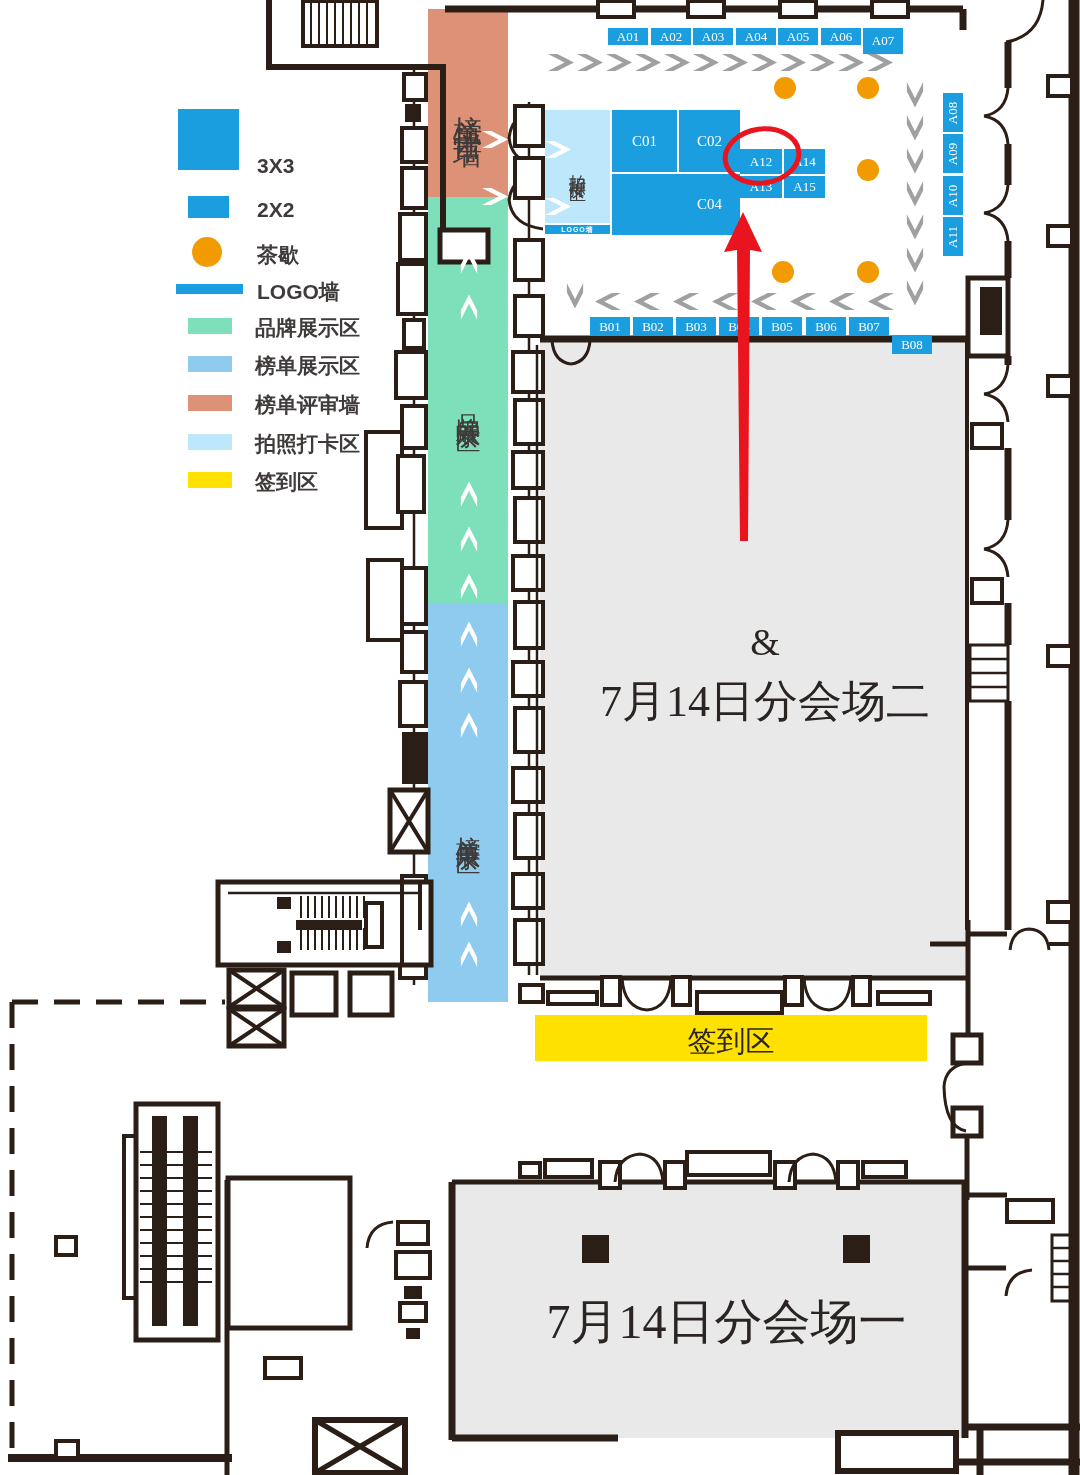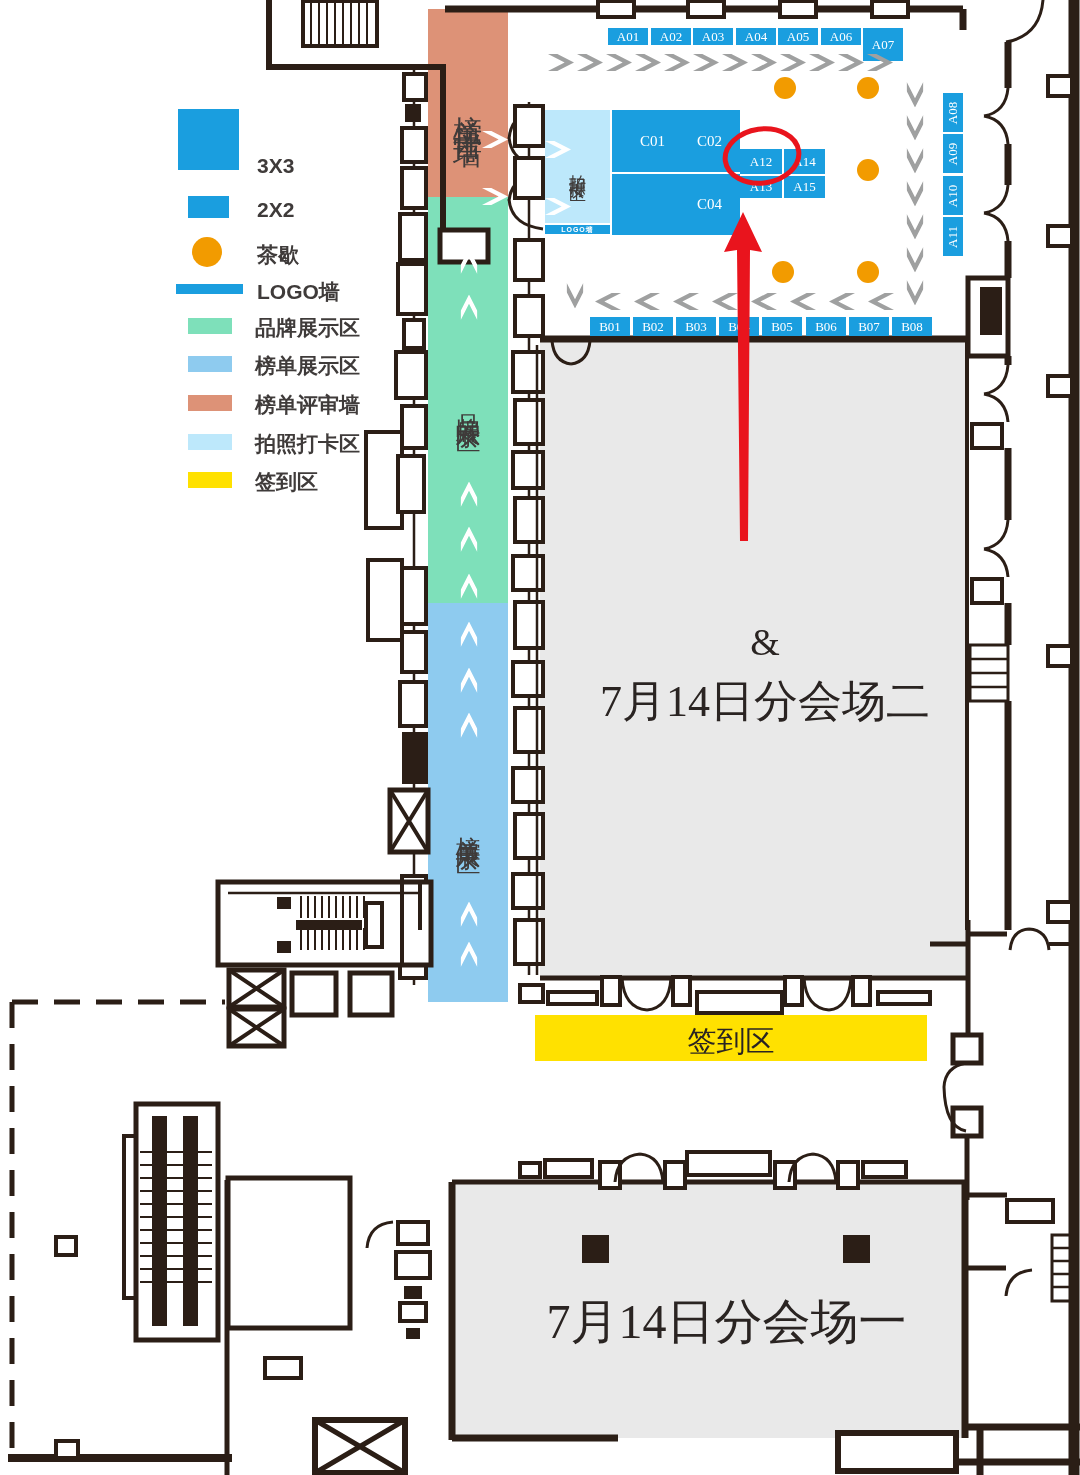--- a/index.html
+++ b/index.html
@@ -238,53 +238,53 @@
   <div class="vlabel" style="left:428px;top:330px;width:80px;height:148px;font-size:25px;letter-spacing:4px;">品牌展示区</div>
   <div class="vlabel" style="left:428px;top:752px;width:80px;height:148px;font-size:25px;letter-spacing:4px;">榜单展示区</div>
   <div class="vlabel" style="left:547px;top:116px;width:61px;height:104px;font-size:17px;letter-spacing:3px;">拍照打卡区</div>
 
   <div class="booth" style="left:608px;top:28px;width:40px;height:17px;">A01</div>
   <div class="booth" style="left:651px;top:28px;width:40px;height:17px;">A02</div>
   <div class="booth" style="left:693px;top:28px;width:40px;height:17px;">A03</div>
   <div class="booth" style="left:736px;top:28px;width:40px;height:17px;">A04</div>
   <div class="booth" style="left:778px;top:28px;width:40px;height:17px;">A05</div>
   <div class="booth" style="left:821px;top:28px;width:40px;height:17px;">A06</div>
-  <div class="booth" style="left:863px;top:28px;width:40px;height:33px;">A07</div>
+  <div class="booth" style="left:863px;top:28px;width:40px;height:26px;">A07</div>
 
   <div class="booth vbooth" style="left:943px;top:93px;width:20px;height:39px;">
       <span>A08</span>
     </div>
   <div class="booth vbooth" style="left:943px;top:134px;width:20px;height:39px;">
       <span>A09</span>
     </div>
   <div class="booth vbooth" style="left:943px;top:176px;width:20px;height:39px;">
       <span>A10</span>
     </div>
   <div class="booth vbooth" style="left:943px;top:217px;width:20px;height:39px;">
       <span>A11</span>
     </div>
 
-  <div class="booth" style="left:612px;top:110px;width:65px;height:62px;font-size:15px;padding-left:8px;">C01</div>
+  <div class="booth" style="left:612px;top:110px;width:65px;height:62px;font-size:15px;">C01</div>
   <div class="booth" style="left:679px;top:110px;width:61px;height:62px;font-size:15px;">C02</div>
   <div class="booth" style="left:612px;top:174px;width:65px;height:61px;font-size:15px;padding-left:48px;">C03</div>
   <div class="booth" style="left:679px;top:174px;width:61px;height:61px;font-size:15px;">C04</div>
 
   <div class="booth" style="left:740px;top:149px;width:42px;height:25px;">A12</div>
   <div class="booth" style="left:784px;top:149px;width:41px;height:25px;">A14</div>
   <div class="booth" style="left:740px;top:176px;width:42px;height:22px;">A13</div>
   <div class="booth" style="left:784px;top:176px;width:41px;height:22px;">A15</div>
 
   <div class="booth" style="left:590px;top:317px;width:40px;height:19px;">B01</div>
   <div class="booth" style="left:633px;top:317px;width:40px;height:19px;">B02</div>
   <div class="booth" style="left:676px;top:317px;width:40px;height:19px;">B03</div>
   <div class="booth" style="left:719px;top:317px;width:40px;height:19px;">B04</div>
   <div class="booth" style="left:762px;top:317px;width:40px;height:19px;">B05</div>
   <div class="booth" style="left:806px;top:317px;width:40px;height:19px;">B06</div>
   <div class="booth" style="left:849px;top:317px;width:40px;height:19px;">B07</div>
-  <div class="booth" style="left:892px;top:317px;width:40px;height:19px;">B08</div>
+  <div class="booth" style="left:892px;top:335px;width:40px;height:19px;">B08</div>
 
   <div class="dot" style="left:774px;top:77px;"></div>
   <div class="dot" style="left:857px;top:77px;"></div>
   <div class="dot" style="left:857px;top:159px;"></div>
   <div class="dot" style="left:772px;top:261px;"></div>
   <div class="dot" style="left:857px;top:261px;"></div>
 
   <i class="ch g" style="left:548px;top:54px;"></i>
   <i class="ch g" style="left:577px;top:54px;"></i>
   <i class="ch g" style="left:606px;top:54px;"></i>

